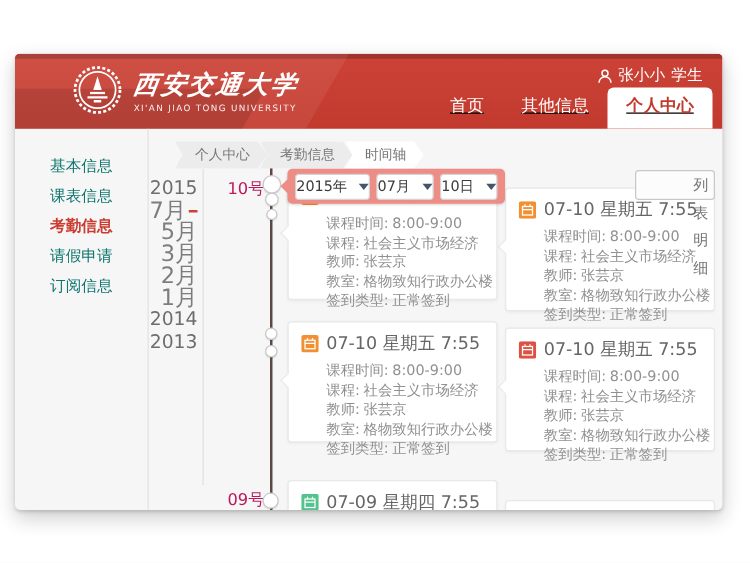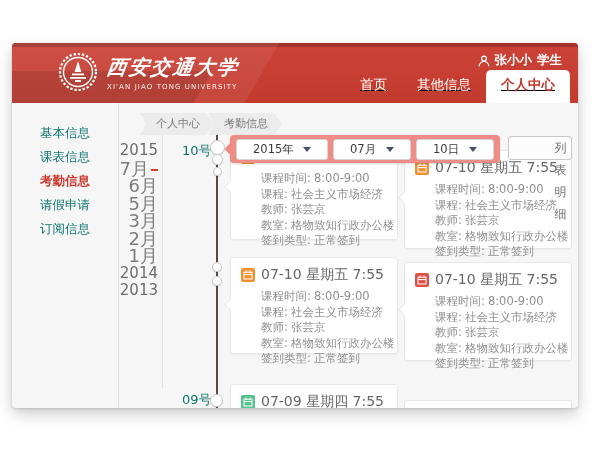--- a/index.html
+++ b/index.html
@@ -15,21 +15,21 @@
     background:rgba(255,255,255,.07);transform:skewX(-30deg);}
   .header .band2{position:absolute;left:-80px;bottom:-38px;width:260px;height:70px;
     background:rgba(0,0,0,.10);transform:skewX(-30deg);}
   .brand{position:absolute;left:46px;top:9px;display:flex;align-items:center;color:#fff;z-index:2;}
   .logo{width:40px;height:40px;flex:none;}
   .uni{margin-left:9px;}
   .uni-cn{font-size:20px;font-weight:bold;font-style:italic;letter-spacing:2px;transform:skewX(-8deg);}
   .uni-en{font-size:7px;letter-spacing:1.1px;opacity:.92;margin-top:2px;}
   .app-title{margin-left:12px;font-size:18px;font-weight:bold;padding-top:4px;letter-spacing:1px;}
   .user{position:absolute;right:16px;top:9px;display:flex;align-items:center;gap:5px;
-    color:#fff;font-size:12.5px;z-index:2;font-weight:bold;}
+    color:#fff;font-size:12.5px;z-index:2;}
   .nav{position:absolute;right:8px;bottom:0;display:flex;align-items:flex-end;z-index:2;text-decoration:underline;}
   .nav-item{color:#fff;font-size:13.5px;padding:6px 15px 9px;cursor:pointer;}
   .nav-item.active{background:#fff;color:#c23a2e;border-radius:5px 5px 0 0;font-weight:bold;}
   
   .vline1{position:absolute;left:106px;top:60px;bottom:0;width:1px;background:#e2e2e2;}
   .vline2{position:absolute;left:150px;top:92px;height:253px;width:1px;background:#e0e0e0;}
   
   .sidebar{position:absolute;left:0;top:78px;width:106px;}
   .side-item{display:block;text-align:center;font-size:12.5px;color:#0f766e;
     height:24px;line-height:24px;cursor:pointer;}
@@ -40,32 +40,32 @@
     padding:0 14px 0 16px;margin-left:-6px;cursor:pointer;
     clip-path:polygon(0 0,calc(100% - 8px) 0,100% 50%,calc(100% - 8px) 100%,0 100%,6px 50%);}
   .crumb:first-child{margin-left:0;}
   .crumb.last{background:#fff;}
   
   .years{position:absolute;left:40px;top:99px;width:106px;text-align:right;color:#7d7d7d;}
   .yitem{height:17.5px;line-height:17.5px;font-size:18px;cursor:pointer;}
   .yitem.year{font-size:15px;color:#6d6d6d;}
   .yitem.current::after{content:"";display:inline-block;width:7px;height:2px;background:#d0402f;
     margin-left:2px;vertical-align:middle;}
-  .day-label{position:absolute;font-size:13px;color:#0f766e;}
+  .day-label{position:absolute;font-size:13px;color:#be185d;}
   .tl-line{position:absolute;left:204px;top:74px;width:2px;height:291px;background:#5b4a42;}
   .tl-node{position:absolute;background:#fff;border:1px solid #c9c9c9;border-radius:50%;
     box-shadow:0 1px 1px rgba(0,0,0,.10);z-index:2;}
   
   .filter{position:absolute;left:218px;top:92px;height:28px;background:#ee8d85;border-radius:4px;
     display:flex;align-items:center;gap:5px;padding:0 6px;z-index:6;
     box-shadow:0 1px 2px rgba(0,0,0,.15);}
   .filter::before{content:"";position:absolute;left:-4px;top:10px;width:8px;height:8px;
     background:#ee8d85;transform:rotate(45deg);}
   .select{background:#fff;border:1px solid #d4d4d4;border-radius:3px;height:19px;
-    display:flex;align-items:center;justify-content:space-between;padding:0 16px;
+    display:flex;align-items:center;justify-content:space-between;padding:0 0;
     font-size:11.5px;color:#3a3a3a;cursor:pointer;}
   .caret{width:0;height:0;border-left:4px solid transparent;border-right:4px solid transparent;
     border-top:5px solid #44546a;margin-left:4px;}
   .sel-year{width:58px;}.sel-month{width:44px;}.sel-day{width:44px;}.sel-scope{width:58px;}
   .list-btn{position:absolute;left:496px;top:93px;width:64px;height:24px;background:#fcfcfc;
     border:1px solid #c8c8c8;border-radius:3px;font-size:12px;color:#737373;text-align:center;
     line-height:22px;z-index:6;cursor:pointer;box-sizing:border-box;padding-left:41px;}
   
   .card{position:absolute;width:168px;background:#fff;border:1px solid #e8e8e8;border-radius:3px;
     box-shadow:0 1px 2px rgba(0,0,0,.04);box-sizing:border-box;}
@@ -130,26 +130,26 @@
     <span class="side-item">基本信息</span>
     <span class="side-item">课表信息</span>
     <span class="side-item active">考勤信息</span>
     <span class="side-item">请假申请</span>
     <span class="side-item">订阅信息</span>
   </div>
 
   <div class="breadcrumb">
     <div class="crumb">个人中心</div>
     <div class="crumb">考勤信息</div>
+    <div class="crumb last">时间轴</div>
   </div>
 
   <div class="years">
     <div class="yitem year">2015</div>
     <div class="yitem current">7月</div>
-    <div class="yitem">6月</div>
     <div class="yitem">5月</div>
     <div class="yitem">3月</div>
     <div class="yitem">2月</div>
     <div class="yitem">1月</div>
     <div class="yitem year">2014</div>
     <div class="yitem year">2013</div>
   </div>
 
   <span class="day-label" style="left:170px;top:99px;">10号</span>
   <span class="day-label" style="left:170px;top:348px;">09号</span>

